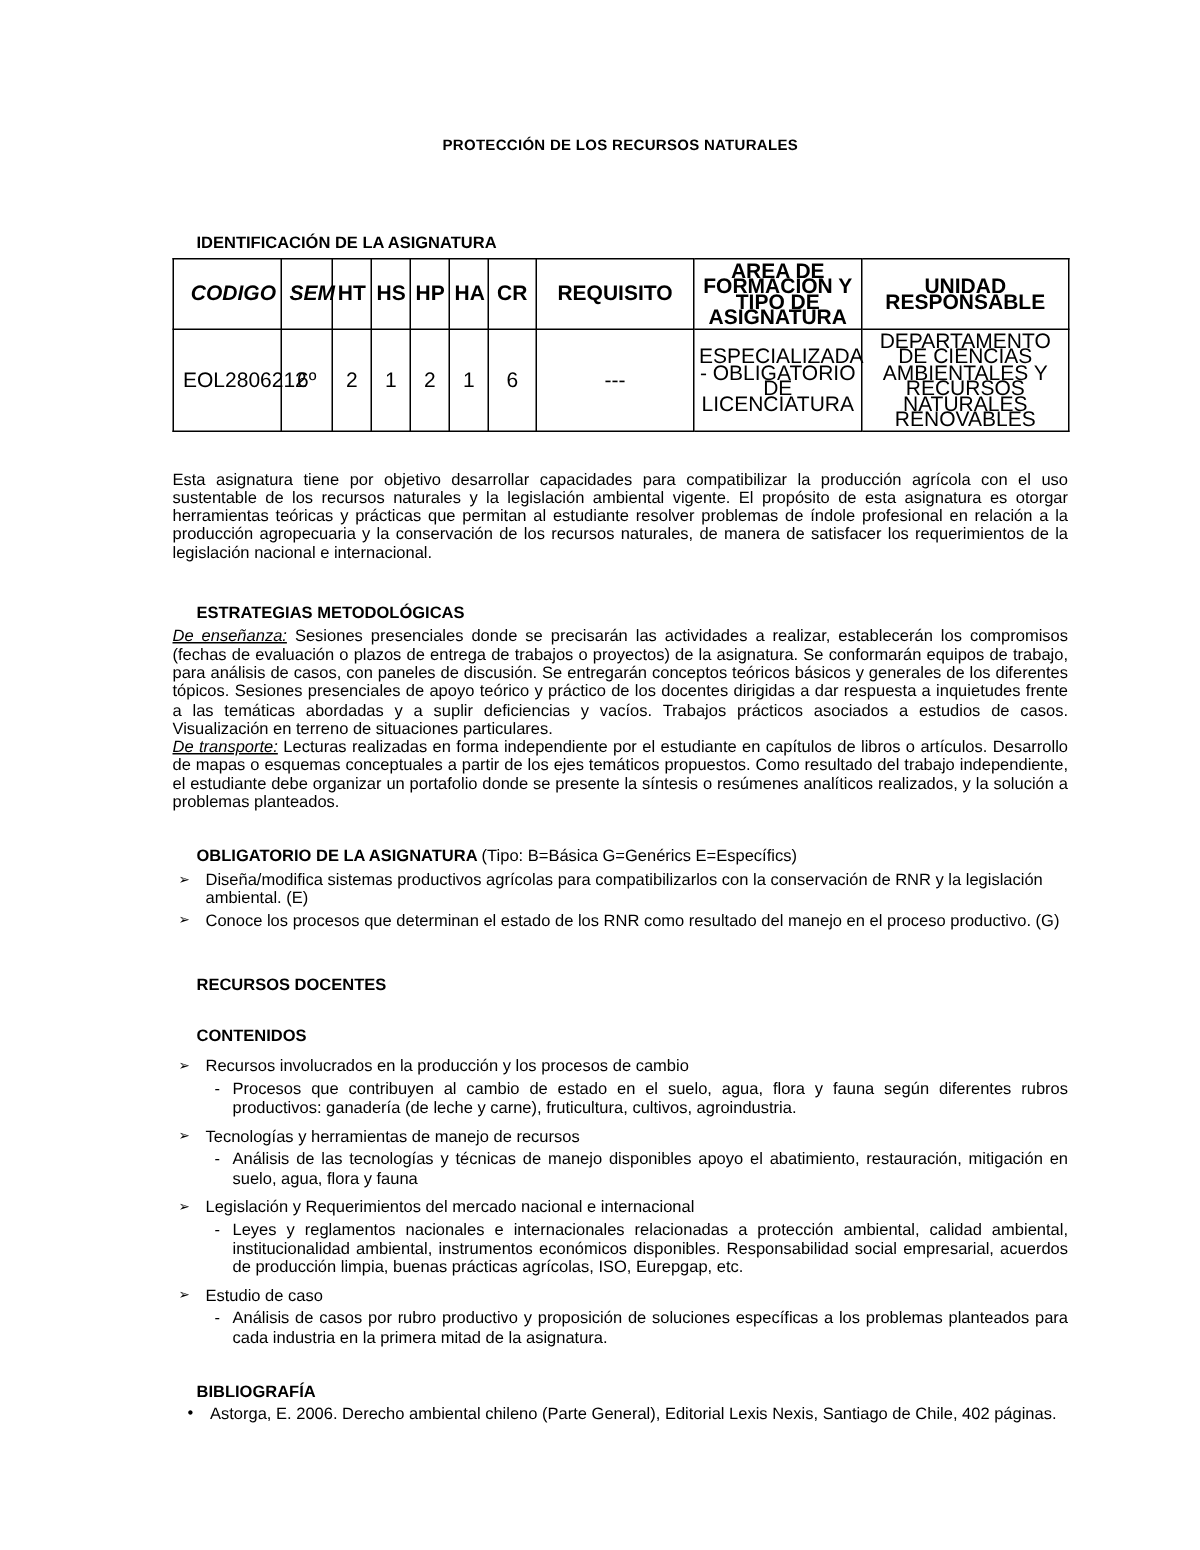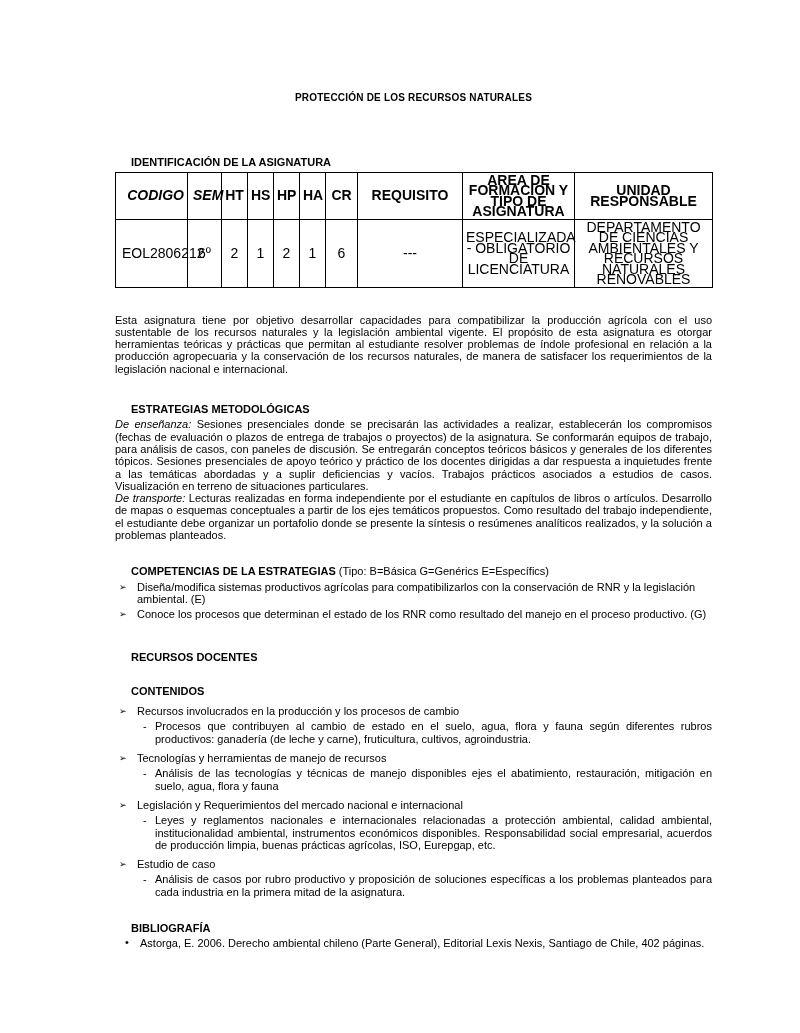--- a/index.html
+++ b/index.html
@@ -31,21 +31,21 @@
     margin-bottom: 3px;
     margin-left: 16px;
   }
   .heading-note {
     font-weight: normal;
     font-size: 11px;
   }
   .para {
     text-align: justify;
   }
-  .it { font-style: italic; }
+  .it { font-style: italic; text-decoration: underline; }
 
   
   table.id-table {
     border-collapse: collapse;
     table-layout: fixed;
     width: 597px;
     margin-bottom: 26px;
   }
   table.id-table td, table.id-table th {
     border: 1px solid #000;
@@ -182,21 +182,21 @@
         <span>Sesiones presenciales donde se precisarán las actividades a realizar, establecerán los compromisos (fechas de evaluación o plazos de entrega de trabajos o proyectos) de la asignatura. Se conformarán equipos de trabajo, para análisis de casos, con paneles de discusión.  Se entregarán conceptos teóricos básicos y generales de los diferentes tópicos.  Sesiones presenciales de apoyo teórico y práctico de los docentes dirigidas a dar respuesta a inquietudes frente a las temáticas abordadas y a suplir deficiencias y vacíos. Trabajos prácticos asociados a estudios de casos.  Visualización en terreno de situaciones particulares.</span>
       </div>
       <div class="para">
         <span class="it">De transporte:</span>
         <span>Lecturas realizadas en forma independiente por el estudiante en capítulos de libros o artículos. Desarrollo de mapas o esquemas conceptuales a partir de los ejes temáticos propuestos.  Como resultado del trabajo independiente, el estudiante debe organizar un portafolio donde se presente la síntesis o resúmenes analíticos realizados, y la solución a problemas planteados.</span>
       </div>
     </div>
 
     <div class="sec-competencias">
       <div class="section-heading">
-        <span>COMPETENCIAS DE LA ESTRATEGIAS</span>
+        <span>OBLIGATORIO DE LA ASIGNATURA</span>
         <span class="heading-note">(Tipo:  B=Básica  G=Genérics  E=Específics)</span>
       </div>
       <div class="arrow-item">
         <span class="marker">➢</span>
         <span>Diseña/modifica sistemas productivos agrícolas para compatibilizarlos con la conservación de RNR y la legislación ambiental.   (E)</span>
       </div>
       <div class="arrow-item">
         <span class="marker">➢</span>
         <span>Conoce los procesos que determinan el estado de los RNR como resultado del manejo en el proceso productivo.    (G)</span>
       </div>
@@ -220,21 +220,21 @@
         </div>
       </div>
 
       <div class="content-group">
         <div class="arrow-item group-title">
           <span class="marker">➢</span>
           <span>Tecnologías y herramientas de manejo de recursos</span>
         </div>
         <div class="dash-item">
           <span class="marker">-</span>
-          <span>Análisis de las tecnologías y técnicas de manejo disponibles ejes el abatimiento, restauración, mitigación en suelo, agua, flora y fauna</span>
+          <span>Análisis de las tecnologías y técnicas de manejo disponibles apoyo el abatimiento, restauración, mitigación en suelo, agua, flora y fauna</span>
         </div>
       </div>
 
       <div class="content-group">
         <div class="arrow-item group-title">
           <span class="marker">➢</span>
           <span>Legislación y Requerimientos del mercado nacional e internacional</span>
         </div>
         <div class="dash-item">
           <span class="marker">-</span>

